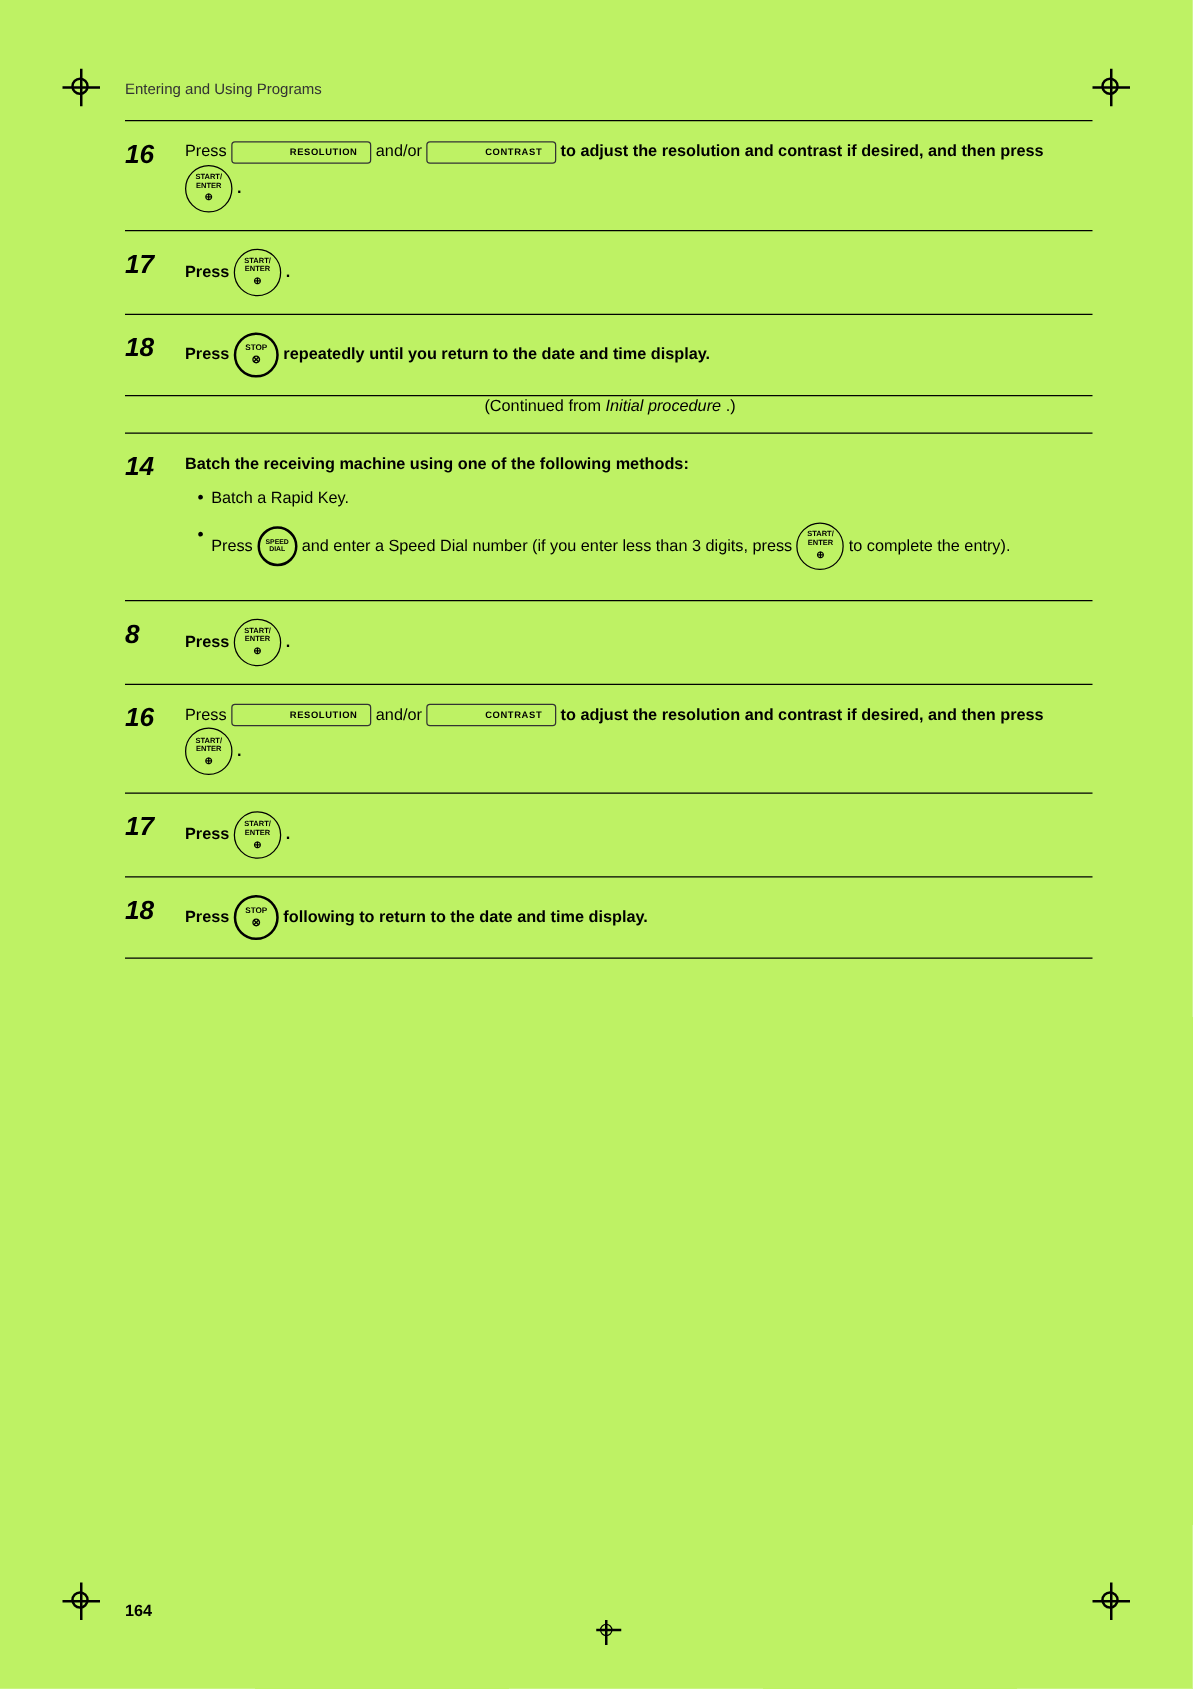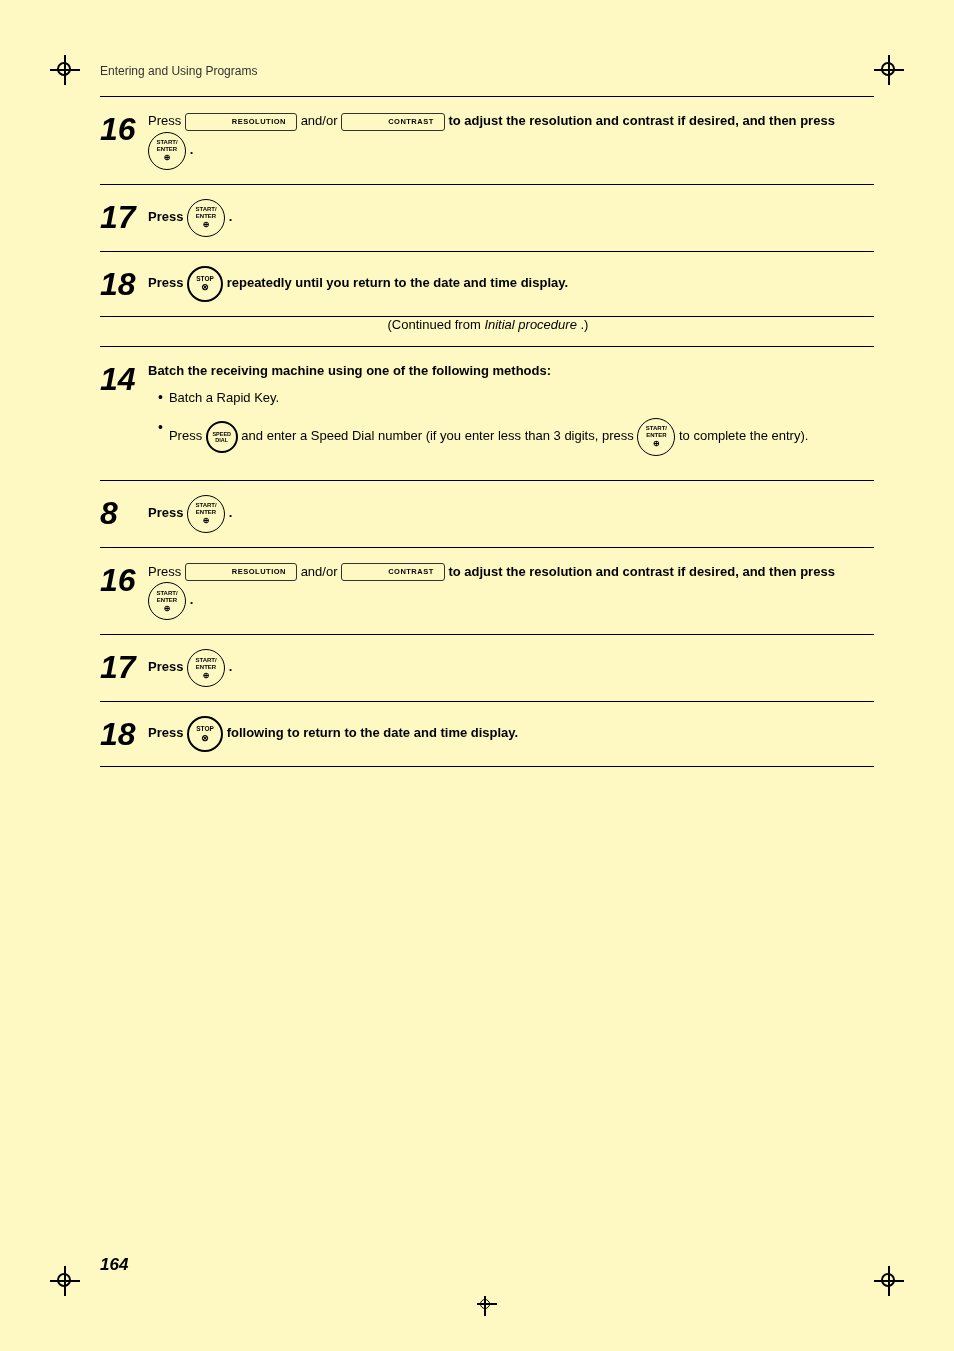--- a/index.html
+++ b/index.html
@@ -9,21 +9,21 @@
       font-size: 13px;
       color: #000;
       width: 954px;
       min-height: 1351px;
       position: relative;
     }
 
     .page {
       width: 954px;
       min-height: 1351px;
-      background: #fef9c3;
+      background: #bef264;
       position: relative;
       padding: 60px 80px 60px 100px;
     }
 
     
     .corner-mark {
       position: absolute;
       width: 30px;
       height: 30px;
     }
@@ -74,21 +74,21 @@
       padding: 14px 0 14px 0;
       display: flex;
       align-items: flex-start;
       gap: 0;
     }
     .step-block:last-child {
       border-bottom: 1.5px solid #000;
     }
 
     .step-number {
-      font-size: 32px;
+      font-size: 21px;
       font-weight: bold;
       font-style: italic;
       min-width: 48px;
       line-height: 1;
       padding-top: 2px;
     }
 
     .step-content {
       flex: 1;
       font-size: 13px;
@@ -179,25 +179,24 @@
       line-height: 1.5;
     }
     .bullet-list li::before {
       content: '•';
       font-size: 14px;
       margin-top: -1px;
     }
 
     .page-number {
       position: absolute;
-      bottom: 76px;
+      bottom: 55px;
       left: 100px;
-      font-size: 17px;
-      font-weight: bold;
-      font-style: italic;
+      font-size: 13px;
+      font-weight: bold;
     }
 
     
     .bottom-center-mark {
       position: absolute;
       bottom: 55px;
       left: 50%;
       transform: translateX(-50%);
     }
     .bottom-center-mark::before {

